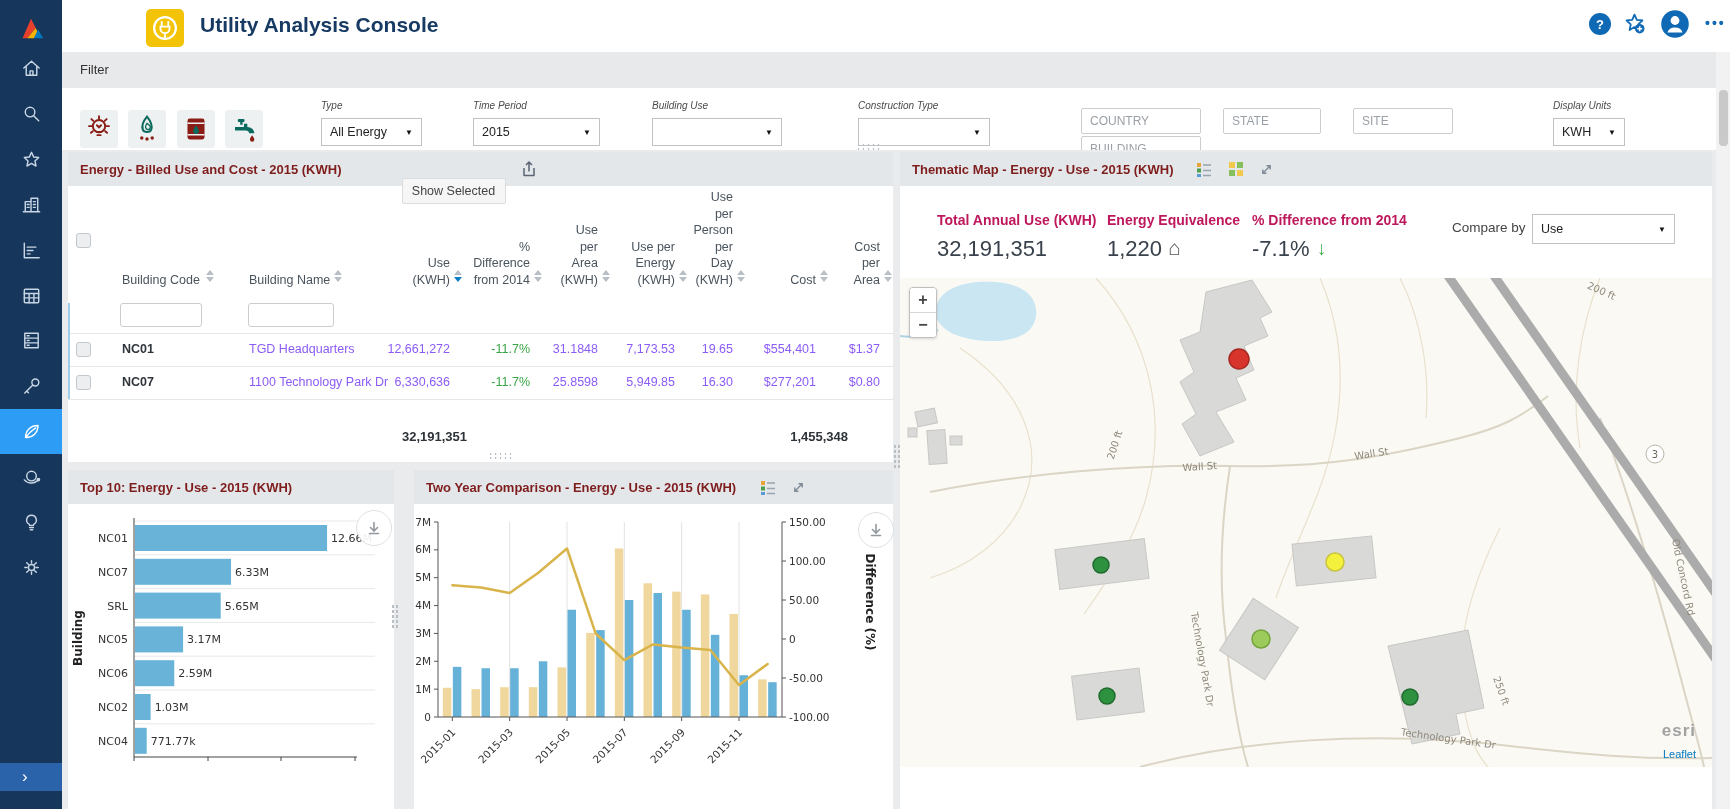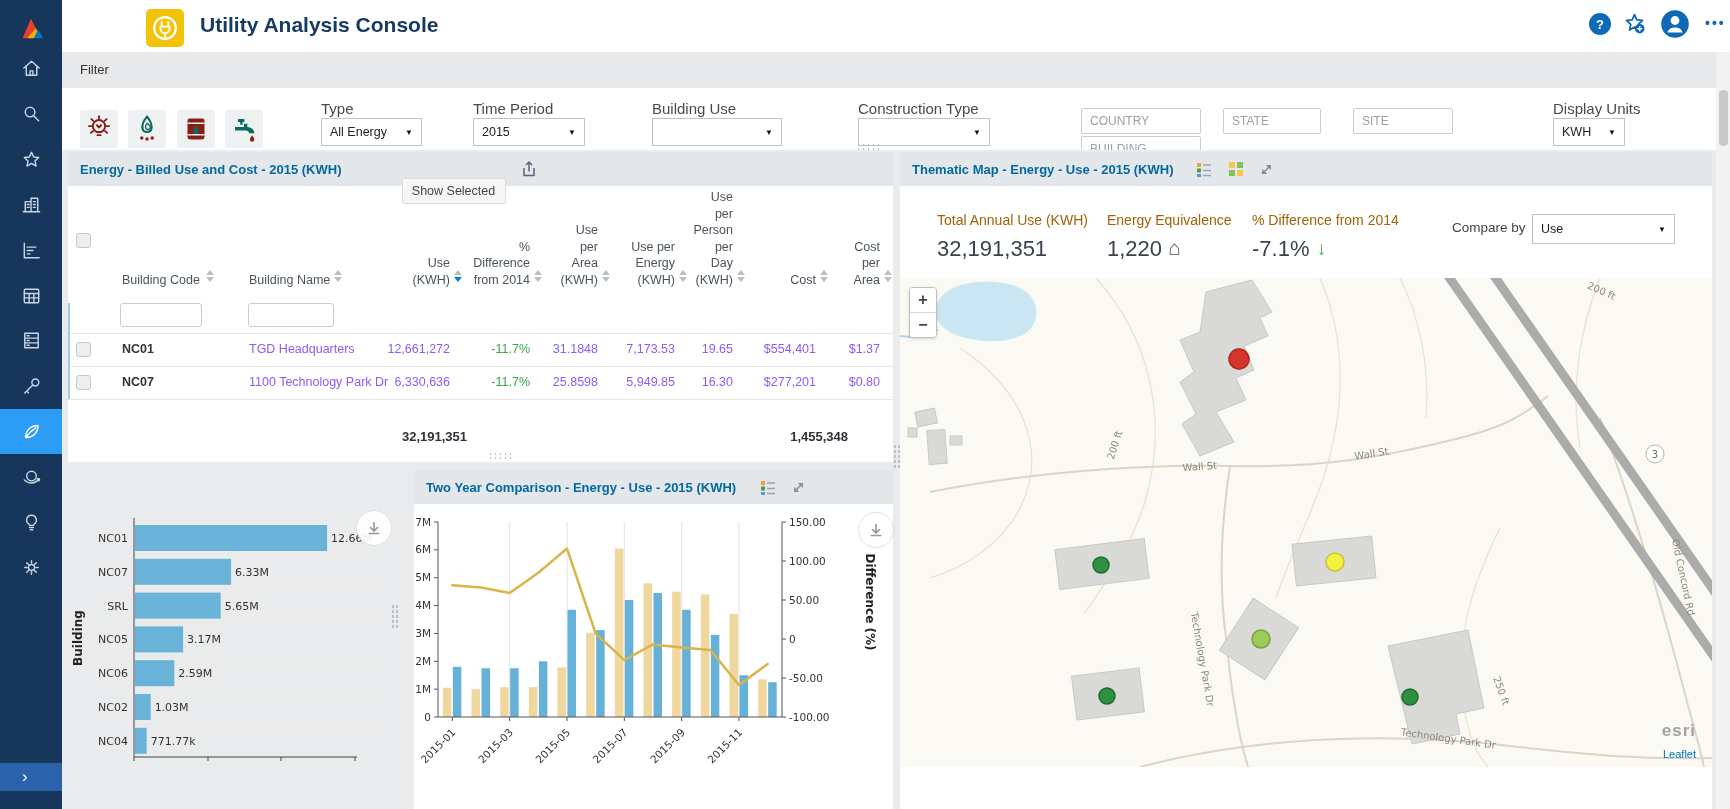--- a/index.html
+++ b/index.html
@@ -20,52 +20,52 @@
   .help-circ{width:22px;height:22px;border-radius:50%;background:#1069b4;color:#fff;font-size:13px;font-weight:700;display:flex;align-items:center;justify-content:center;}
   .more-dots{color:#1069b4;font-size:14px;font-weight:700;letter-spacing:2px;}
   
   .fstrip{position:absolute;left:62px;top:52px;width:1654px;height:36px;background:#e8e9ea;}
   .fstrip .lbl{position:absolute;left:18px;top:10px;font-size:13px;color:#333;}
   .btn{position:absolute;background:#f6f6f6;border:1px solid #dcdcdc;border-radius:2px;font-size:12.5px;color:#444;
        display:flex;align-items:center;justify-content:center;cursor:pointer;box-sizing:border-box;margin-top:44px;}
   
   .frow{position:absolute;left:62px;top:88px;width:1654px;height:64px;background:#ffffff;}
   .util-btn{position:absolute;top:110px;width:38px;height:38px;background:#eef1f2;border-radius:3px;display:flex;align-items:center;justify-content:center;cursor:pointer;}
-  .flabel{position:absolute;top:100px;font-size:15px;color:#4a4a4a;}
+  .flabel{position:absolute;top:100px;font-size:10px;color:#4a4a4a;font-style:italic;}
   .sel{position:absolute;top:118px;height:28px;background:#fff;border:1px solid #c2c2c2;box-sizing:border-box;
        display:flex;align-items:center;font-size:12.5px;color:#222;padding:0 8px;cursor:pointer;}
   .sel .arw{margin-left:auto;font-size:8px;color:#111;}
   .tin{position:absolute;height:26px;border:1px solid #ccc;border-radius:2px;box-sizing:border-box;font-family:"Liberation Sans",sans-serif;
        font-size:12px;color:#333;padding:0 8px;background:#fff;}
   .tin::placeholder{color:#9aa0a6;}
   
   .base{position:absolute;left:62px;top:150px;width:1654px;height:659px;background:#e9ebec;}
   .panel{position:absolute;background:#fff;}
   .phead{position:absolute;left:0;top:0;right:0;height:34px;background:#e3e7ea;display:flex;align-items:center;}
-  .ptitle{font-size:13px;font-weight:700;color:#0369a1;margin-left:12px;}
+  .ptitle{font-size:13px;font-weight:700;color:#7f1d1d;margin-left:12px;}
   .picon{margin-left:16px;display:flex;align-items:center;cursor:pointer;}
   
   .thead-cell{position:absolute;font-size:12.5px;color:#4a545e;line-height:1.32;white-space:pre-line;cursor:pointer;}
   .caret{position:absolute;width:8px;}
   .caret i{display:block;width:0;height:0;border-left:4px solid transparent;border-right:4px solid transparent;}
   .caret .up{border-bottom:5px solid #b9bfc6;margin-bottom:2px;}
   .caret .dn{border-top:5px solid #b9bfc6;}
   .caret .dn.on{border-top-color:#0b7cc6;}
   .cbx{position:absolute;width:15px;height:15px;background:#eceef0;border:1px solid #c3c8cc;border-radius:3px;cursor:pointer;box-sizing:border-box;}
   .cell{position:absolute;font-size:12.5px;color:#8b5cf6;white-space:nowrap;}
   .cell.code{font-weight:700;color:#2f353b;}
   .cell.green{color:#3aa546;}
   .rowline{position:absolute;height:1px;background:#e4e6e8;}
   .rowaccent{position:absolute;width:2px;background:#9fcfe8;}
   .totals{position:absolute;font-size:13px;font-weight:700;color:#2d3338;}
   .dots-h{position:absolute;background-image:radial-gradient(#b9bfc5 1px,transparent 1.2px);background-size:5px 4px;cursor:row-resize;}
   .dots-v{position:absolute;background-image:radial-gradient(#b9bfc5 1px,transparent 1.2px);background-size:4px 5px;cursor:col-resize;}
   .dlbtn{position:absolute;width:34px;height:34px;border-radius:50%;background:#fff;border:1px solid #dadee1;display:flex;align-items:center;justify-content:center;opacity:.92;cursor:pointer;}
   
-  .stat-lbl{position:absolute;font-size:14px;font-weight:400;color:#a16207;}
+  .stat-lbl{position:absolute;font-size:14px;font-weight:700;color:#be185d;}
   .stat-val{position:absolute;font-size:22px;color:#39424c;white-space:nowrap;}
   .mapwrap{position:absolute;left:900px;top:278px;width:812px;height:489px;background:#faf9f4;overflow:hidden;cursor:grab;}
   .zoomctl{position:absolute;left:909px;top:287px;width:26px;border:1px solid #bfbfbf;border-radius:4px;overflow:hidden;background:#fff;box-shadow:0 1px 3px rgba(0,0,0,.15);}
   .zbtn{width:26px;height:24px;display:flex;align-items:center;justify-content:center;font-size:16px;font-weight:700;color:#444;background:#fff;cursor:pointer;}
   .zbtn+.zbtn{border-top:1px solid #d7d7d7;}
   .esri{position:absolute;right:16px;bottom:26px;font-size:17px;font-weight:700;color:#a2a2a2;letter-spacing:1px;}
   .leaflet{position:absolute;right:16px;bottom:7px;font-size:11px;color:#0079c0;cursor:pointer;}
   
   .sbar{position:absolute;left:1716px;top:52px;width:14px;height:757px;background:#f2f2f2;}
   .sthumb{position:absolute;left:1719px;top:90px;width:9px;height:56px;background:#c9c9c9;border-radius:4px;cursor:pointer;}
@@ -193,21 +193,21 @@
 
   <div class="frow"></div>
   <div id="util-icons"></div>
 
   <span class="flabel" style="left:321px;">Type</span>
   <div class="sel" style="left:321px;width:101px;">
     <span>All Energy</span>
       <span class="arw">▼</span>
   </div>
   <span class="flabel" style="left:473px;">Time Period</span>
-  <div class="sel" style="left:473px;width:112px;">
+  <div class="sel" style="left:473px;width:127px;">
     <span>2015</span>
       <span class="arw">▼</span>
   </div>
   <span class="flabel" style="left:652px;">Building Use</span>
   <div class="sel" style="left:652px;width:130px;">
     <span></span>
       <span class="arw">▼</span>
   </div>
   <span class="flabel" style="left:858px;">Construction Type</span>
   <div class="sel" style="left:858px;width:132px;">
@@ -233,20 +233,25 @@
       <button class="btn" style="position:relative;left:60px;top:0;width:104px;height:26px;">Show Selected</button>
       <span class="picon" style="margin-left:74px;">
         <svg width="18" height="18" viewBox="0 0 18 18">
           <path d="M4 8 v7.5 h10 V8 M9 11.5 V2.5 M6 5 l3-3 3 3" fill="none" stroke="#5a6673" stroke-width="1.5" stroke-linejoin="round"></path>
         </svg>
       </span>
     </div>
   </section>
   <div id="table-layer"></div>
 
+  <section class="panel" style="left:68px;top:470px;width:326px;height:339px;">
+    <div class="phead">
+      <span class="ptitle">Top 10: Energy - Use - 2015 (KWH)</span>
+    </div>
+  </section>
   <svg id="top10-svg" class="abs" style="left:68px;top:504px;" width="326" height="305">
       <line x1="66" y1="17" x2="307" y2="17" stroke="#e8e8e8"></line>
       <line x1="66" y1="50.8" x2="307" y2="50.8" stroke="#e8e8e8"></line>
       <line x1="66" y1="84.6" x2="307" y2="84.6" stroke="#e8e8e8"></line>
       <line x1="66" y1="118.39999999999999" x2="307" y2="118.39999999999999" stroke="#e8e8e8"></line>
       <line x1="66" y1="152.2" x2="307" y2="152.2" stroke="#e8e8e8"></line>
       <line x1="66" y1="186" x2="307" y2="186" stroke="#e8e8e8"></line>
       <line x1="66" y1="219.79999999999998" x2="307" y2="219.79999999999998" stroke="#e8e8e8"></line>
       <rect x="67" y="21" width="192.07235755102042" height="26" fill="#69b2d8"></rect>
       <text x="60" y="38" text-anchor="end" font-size="11" fill="#333">NC01</text>

